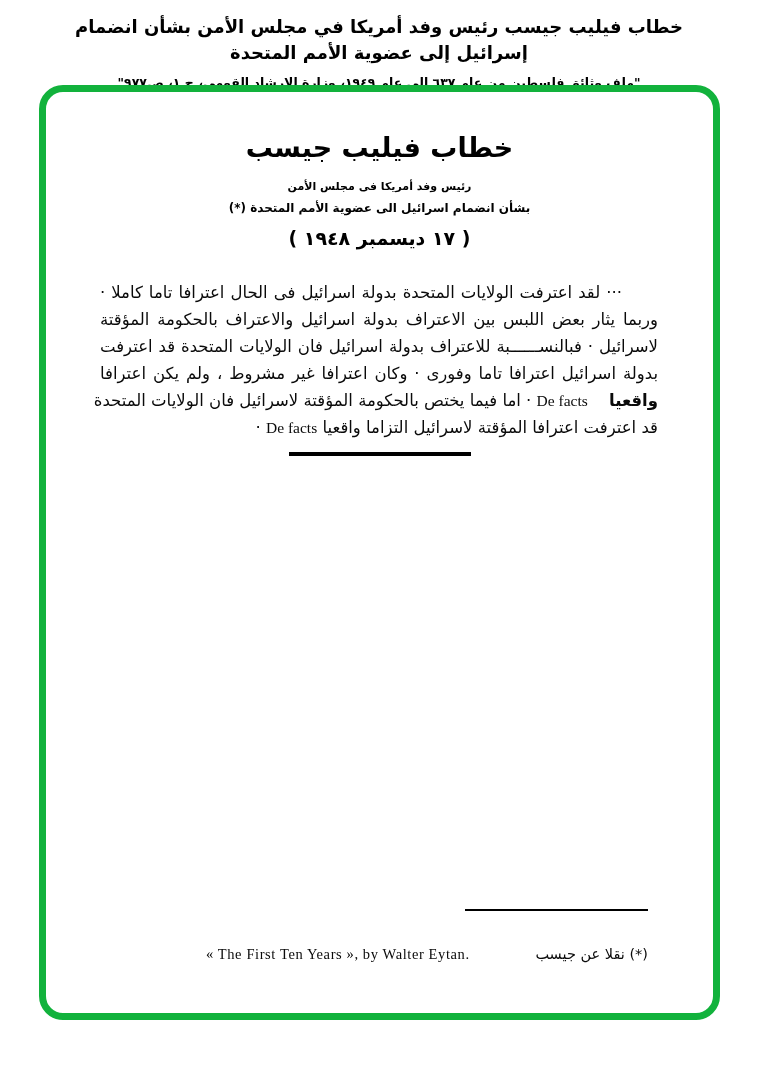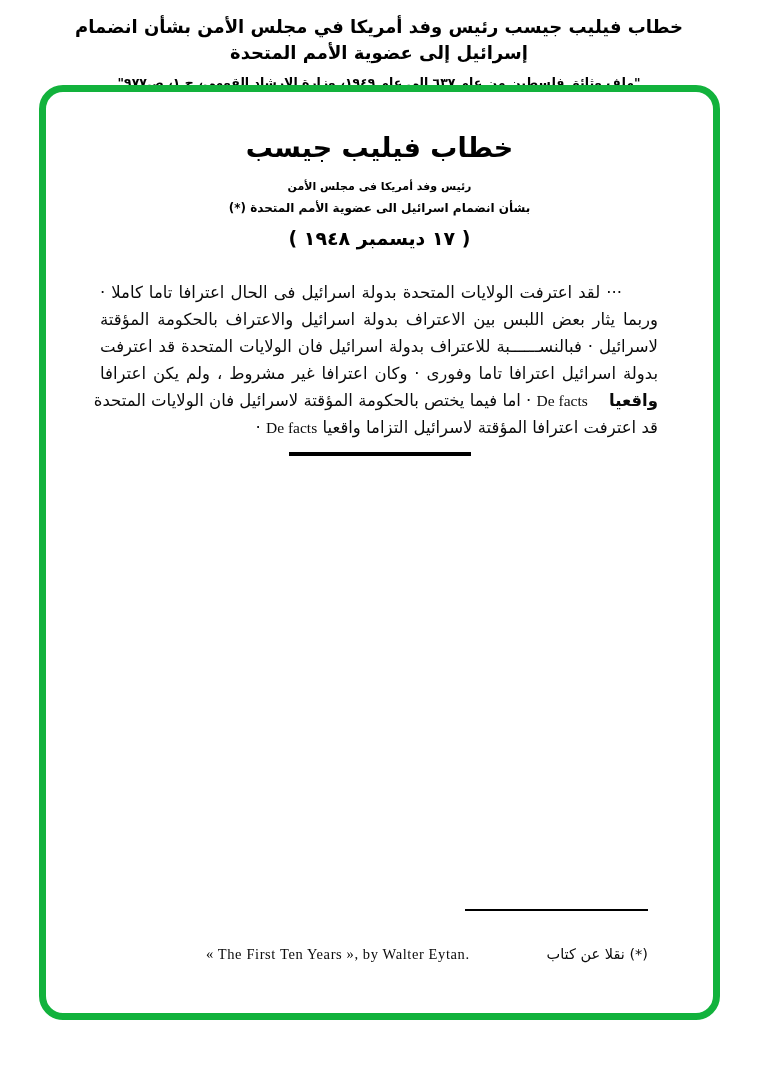--- a/index.html
+++ b/index.html
@@ -150,17 +150,17 @@
         <div class="body-line" dir="rtl"><span class="bold-ar">واقعيا</span><span> </span><span class="latin" dir="ltr">De facts</span><span> · اما فيما يختص بالحكومة المؤقتة لاسرائيل فان الولايات المتحدة</span></div>
         <div class="body-line last-line" dir="rtl"><span>قد اعترفت اعترافا المؤقتة لاسرائيل التزاما واقعيا </span><span class="latin" dir="ltr">De facts</span><span> ·</span></div>
       </div>
 
     <div class="mid-rule"></div>
 
     <div class="footnote-rule"></div>
 
     <div class="footnote-row">
       <span class="footnote-latin" dir="ltr">« The First Ten Years », by Walter Eytan.</span>
-      <span class="footnote-arabic" dir="rtl">(*) نقلا عن كتاب</span>
+      <span class="footnote-arabic" dir="rtl">(*) نقلا عن جيسب</span>
     </div>
 
   </div>
 </div>
 
 </body></html>

